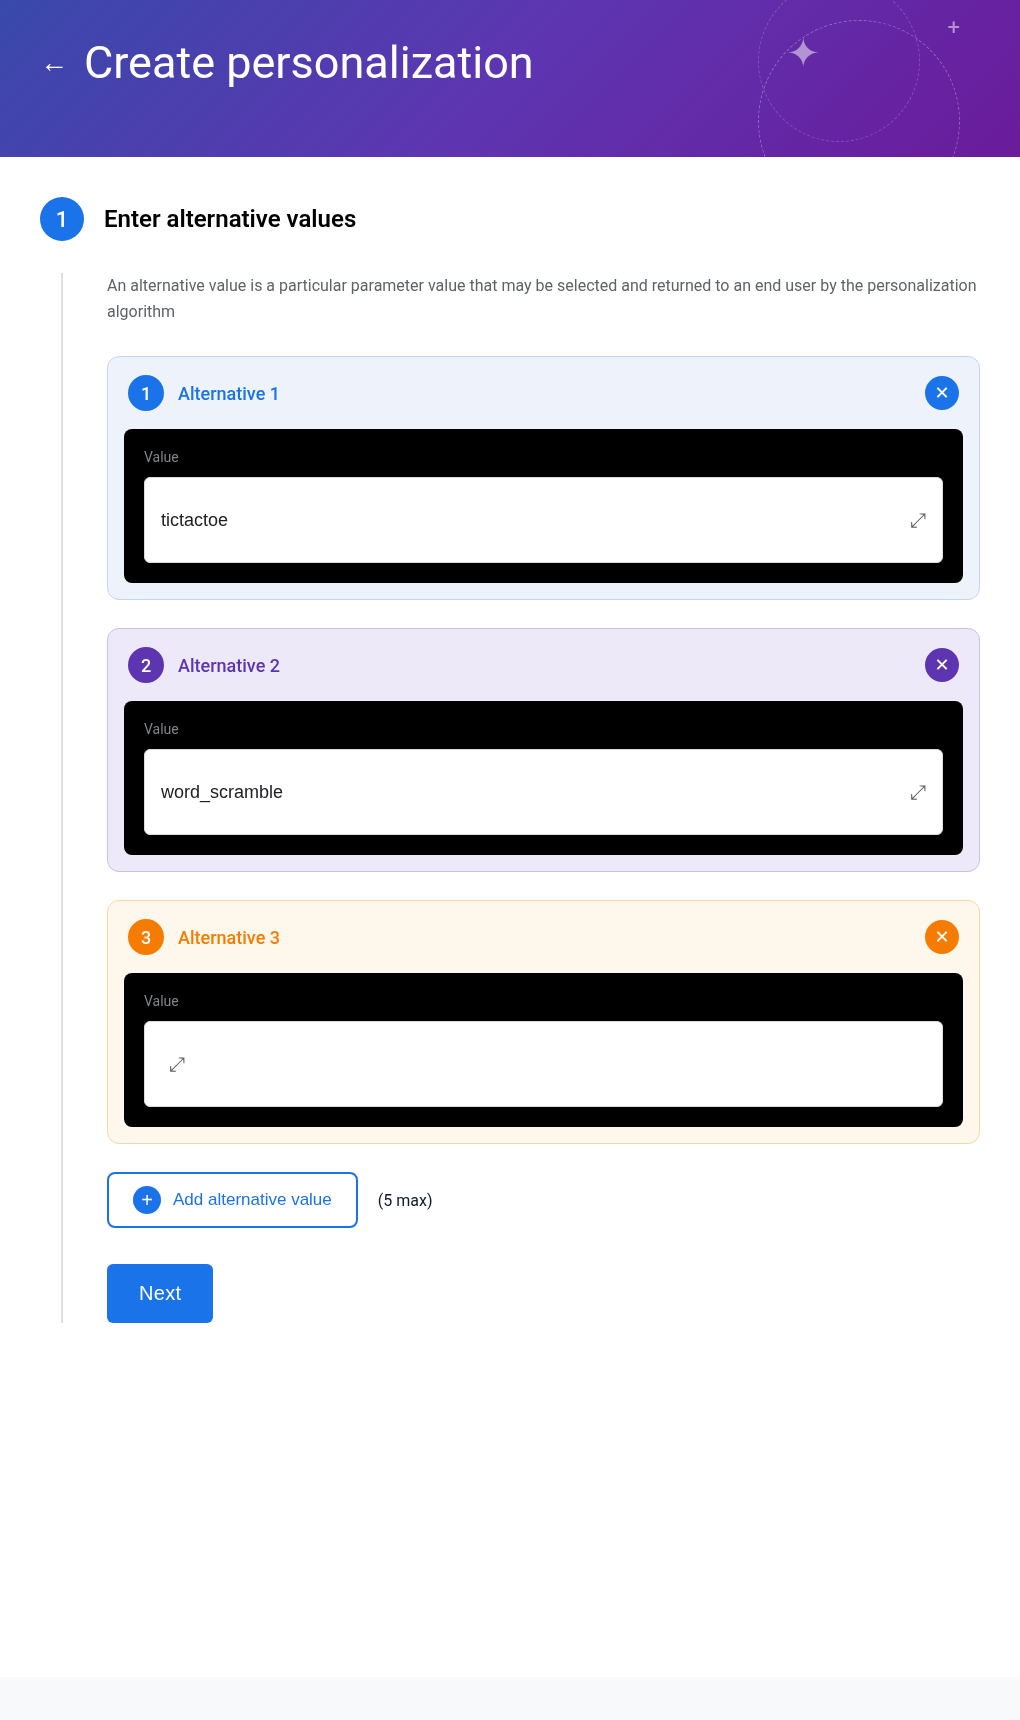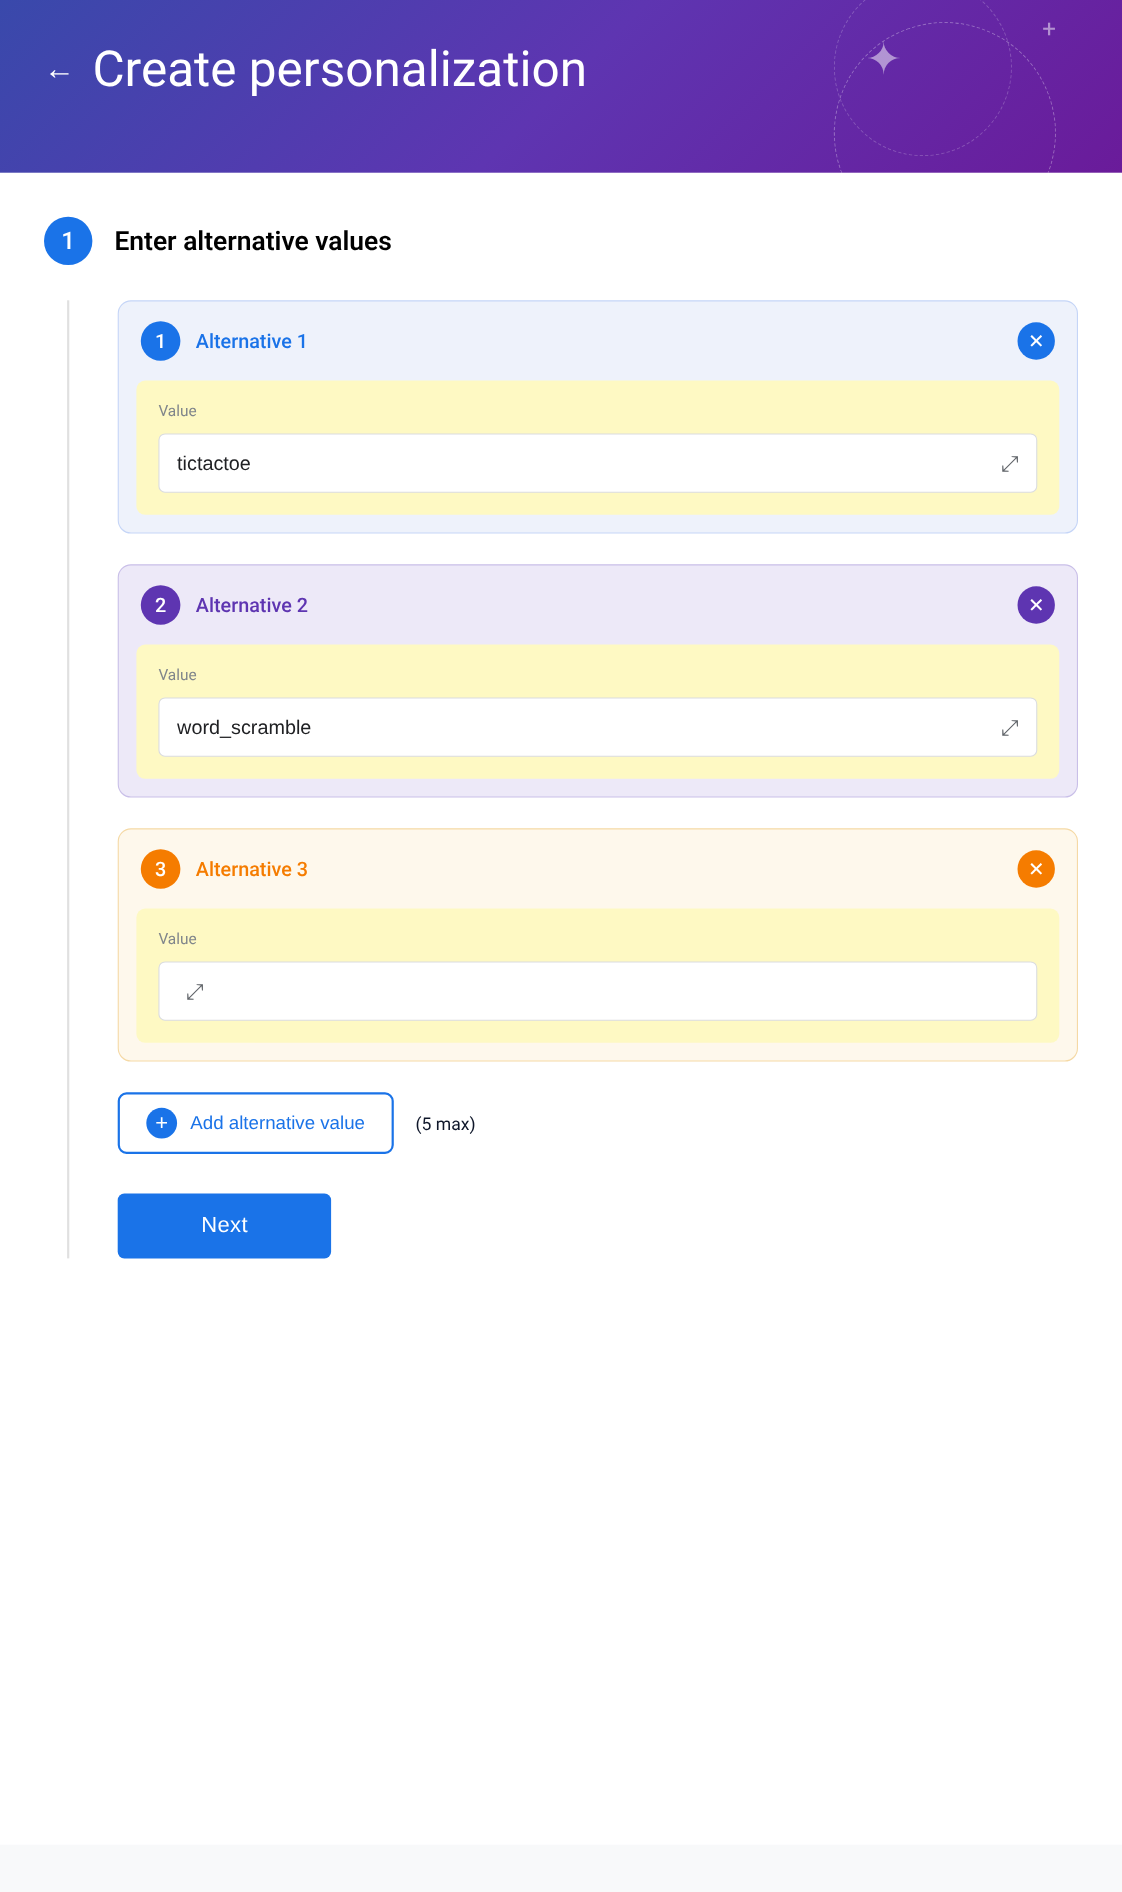--- a/index.html
+++ b/index.html
@@ -185,36 +185,36 @@
       cursor: pointer;
       font-size: 18px;
       color: white;
       border: none;
     }
     .close-btn-1 { background: #1a73e8; }
     .close-btn-2 { background: #5e35b1; }
     .close-btn-3 { background: #f57c00; }
 
     .alt-card-body {
-      background: #fef9c3;
+      background: #000000;
       margin: 0 16px 16px 16px;
       border-radius: 8px;
       padding: 20px;
     }
     .value-label {
       color: #80868b;
       font-size: 14px;
       margin-bottom: 12px;
     }
     .value-input-row {
       display: flex;
       align-items: center;
       border: 1px solid #dadce0;
       border-radius: 6px;
-      padding: 14px 16px;
+      padding: 30px 16px;
       background: white;
     }
     .value-input {
       flex: 1;
       border: none;
       outline: none;
       font-size: 18px;
       color: #202124;
       background: transparent;
     }
@@ -263,21 +263,21 @@
       color: #0f172a;
       font-size: 16px;
     }
 
     
     .next-btn {
       background: #1a73e8;
       color: white;
       border: none;
       border-radius: 6px;
-      padding: 18px 76px;
+      padding: 18px 32px;
       font-size: 20px;
       font-weight: 500;
       cursor: pointer;
       letter-spacing: 0.3px;
     }
   </style>
 </head>
 <body>
 
 <div class="header">
@@ -290,20 +290,21 @@
 </div>
 
 <div class="content">
 
   <div class="step-header">
     <div class="step-badge">1</div>
     <h2 class="step-title">Enter alternative values</h2>
   </div>
 
   <div class="step-content">
+    <p class="step-description">An alternative value is a particular parameter value that may be selected and returned to an end user by the personalization algorithm</p>
 
     
     <div class="alt-card alt-card-1">
       <div class="alt-card-header">
         <div class="alt-card-header-left">
           <div class="alt-num-badge alt-num-badge-1">1</div>
           <span class="alt-label alt-label-1">Alternative 1</span>
         </div>
         <button class="close-btn close-btn-1">✕</button>
       </div>

